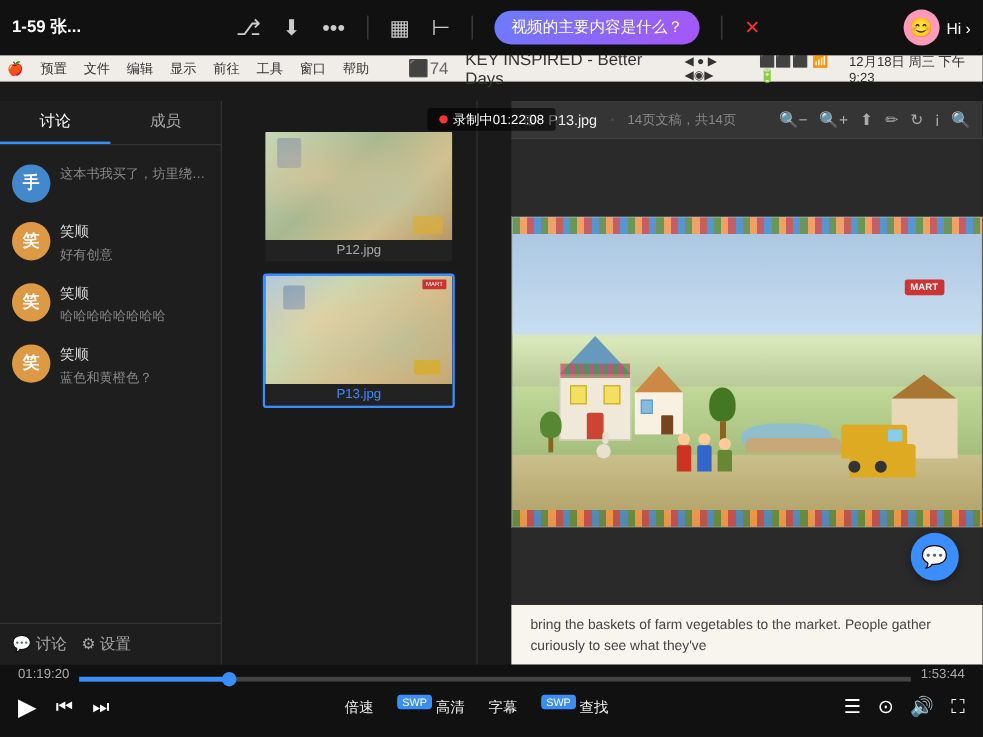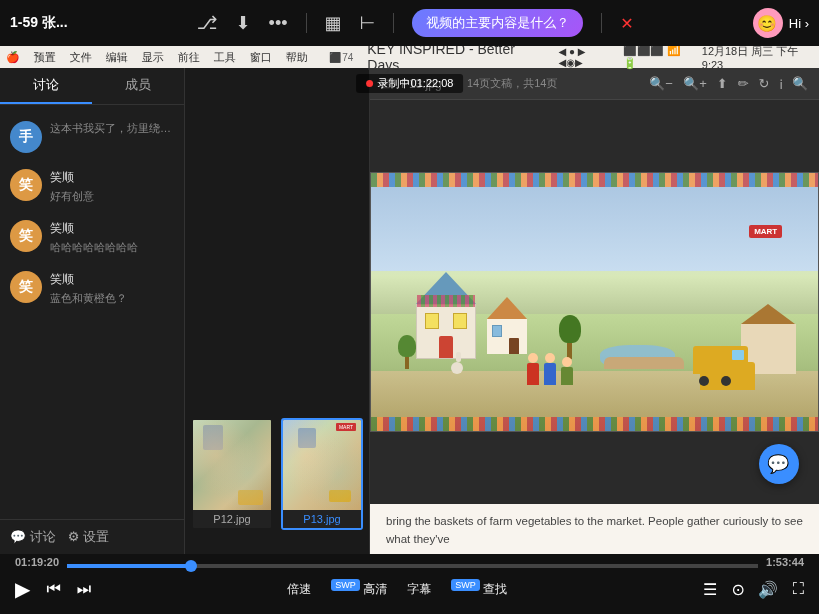--- a/index.html
+++ b/index.html
@@ -151,22 +151,22 @@
       color: #aaa;
       font-size: 13px;
       cursor: pointer;
     }
 
     
     .thumbnail-strip {
       width: 185px;
       background: #1a1a1a;
       display: flex;
-      flex-direction: row;
-      align-items: flex-end;
+      flex-direction: column;
+      align-items: flex-start;
       padding: 24px 6px;
       gap: 8px;
       overflow-y: auto;
       border-right: 1px solid #333;
     }
     .thumb-item {
       width: 160px;
       cursor: pointer;
       border: 2px solid transparent;
       border-radius: 3px;
@@ -440,30 +440,30 @@
 <div class="menu-bar">
   <span class="menu-item">🍎</span>
   <span class="menu-item">预置</span>
   <span class="menu-item">文件</span>
   <span class="menu-item">编辑</span>
   <span class="menu-item">显示</span>
   <span class="menu-item">前往</span>
   <span class="menu-item">工具</span>
   <span class="menu-item">窗口</span>
   <span class="menu-item">帮助</span>
-  <span style="margin-left:8px;color:#666;font-size:10px">⬛74</span>
+  <span style="margin-left:19px;color:#666;font-size:14px">⬛74</span>
   <span style="font-size:14px;color:#333">KEY INSPIRED - Better Days</span>
   <span style="font-size:10px;color:#333;margin-left:4px">◀ ● ▶ ◀◉▶</span>
   <div class="menu-right">
     <span>⬛⬛⬛ 📶 🔋</span>
     <span class="menu-time">12月18日 周三 下午9:23</span>
   </div>
 </div>
 
-<div class="main-layout" style="top:68px;">
+<div class="main-layout" style="top:84px;gap:28px;">
 
   <div class="sidebar">
     <div class="sidebar-tabs">
       <div class="sidebar-tab active">讨论</div>
       <div class="sidebar-tab">成员</div>
     </div>
     <div class="chat-list">
 
       <div class="chat-item">
         <div class="chat-avatar" style="background:#4488cc;color:#fff;">手</div>
@@ -647,21 +647,21 @@
 
     <div class="text-area">
       <span>bring the baskets of farm vegetables to the market. People gather curiously to see what they've</span>
     </div>
 
   </div>
 
 </div>
 
 <div class="player-bar">
-  <div style="display:flex;justify-content:space-between;align-items:center;padding-top:2px;font-weight:bold;">
+  <div style="display:flex;justify-content:space-between;align-items:center;padding-top:2px;">
     <span class="time-text">01:19:20</span>
     <div style="flex:1;margin:0 8px;position:relative;">
       <div class="progress-track">
         <div class="progress-fill"></div>
         <div class="progress-dot"></div>
       </div>
     </div>
     <span class="time-text">1:53:44</span>
   </div>
 

